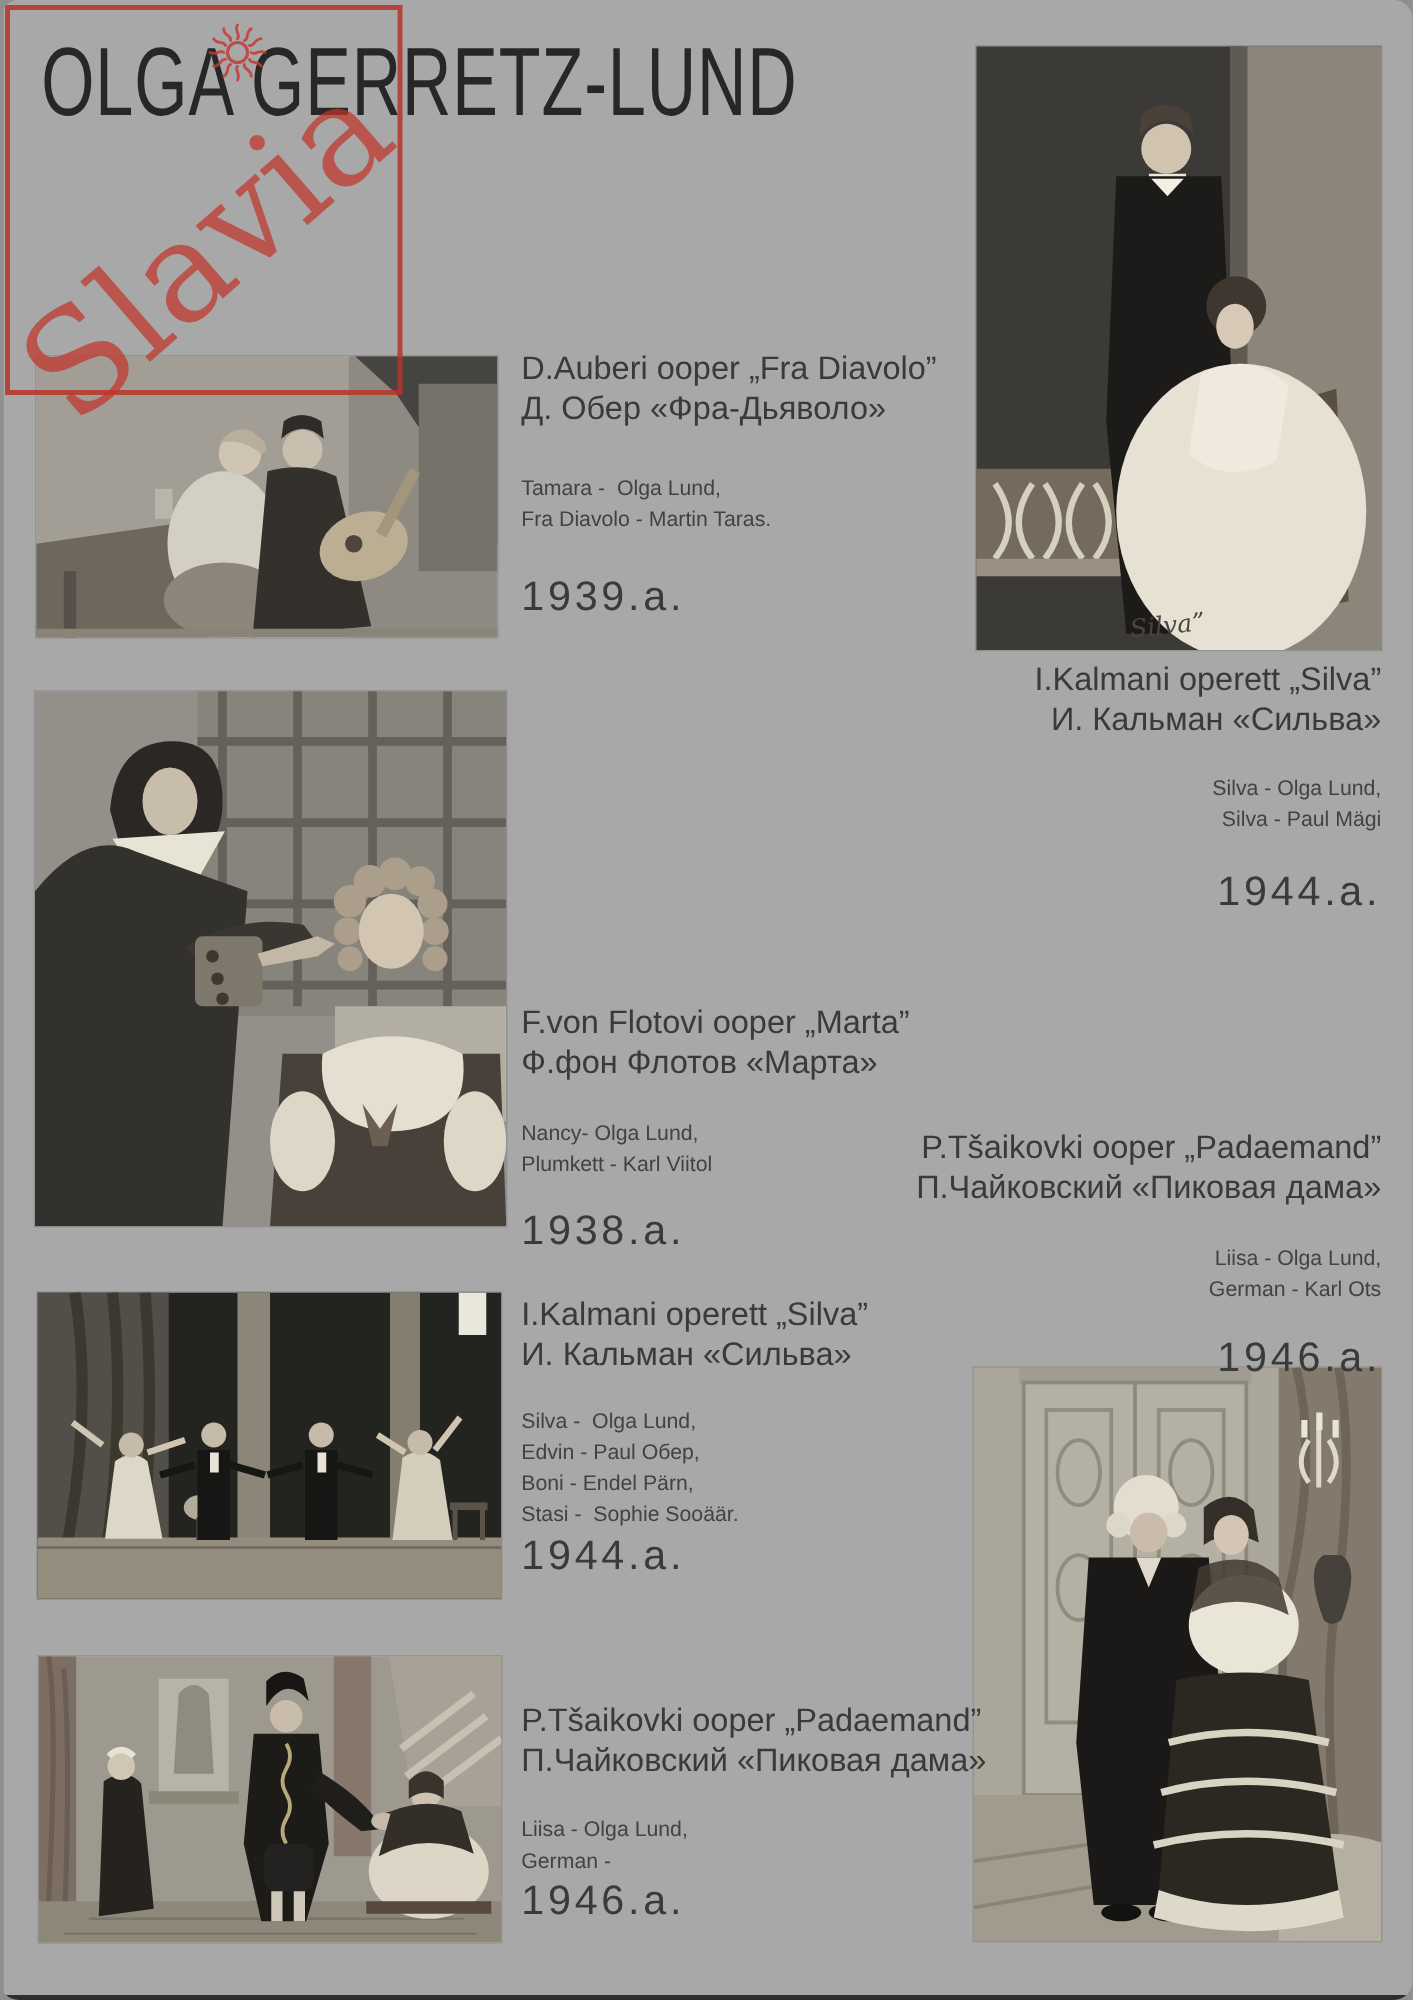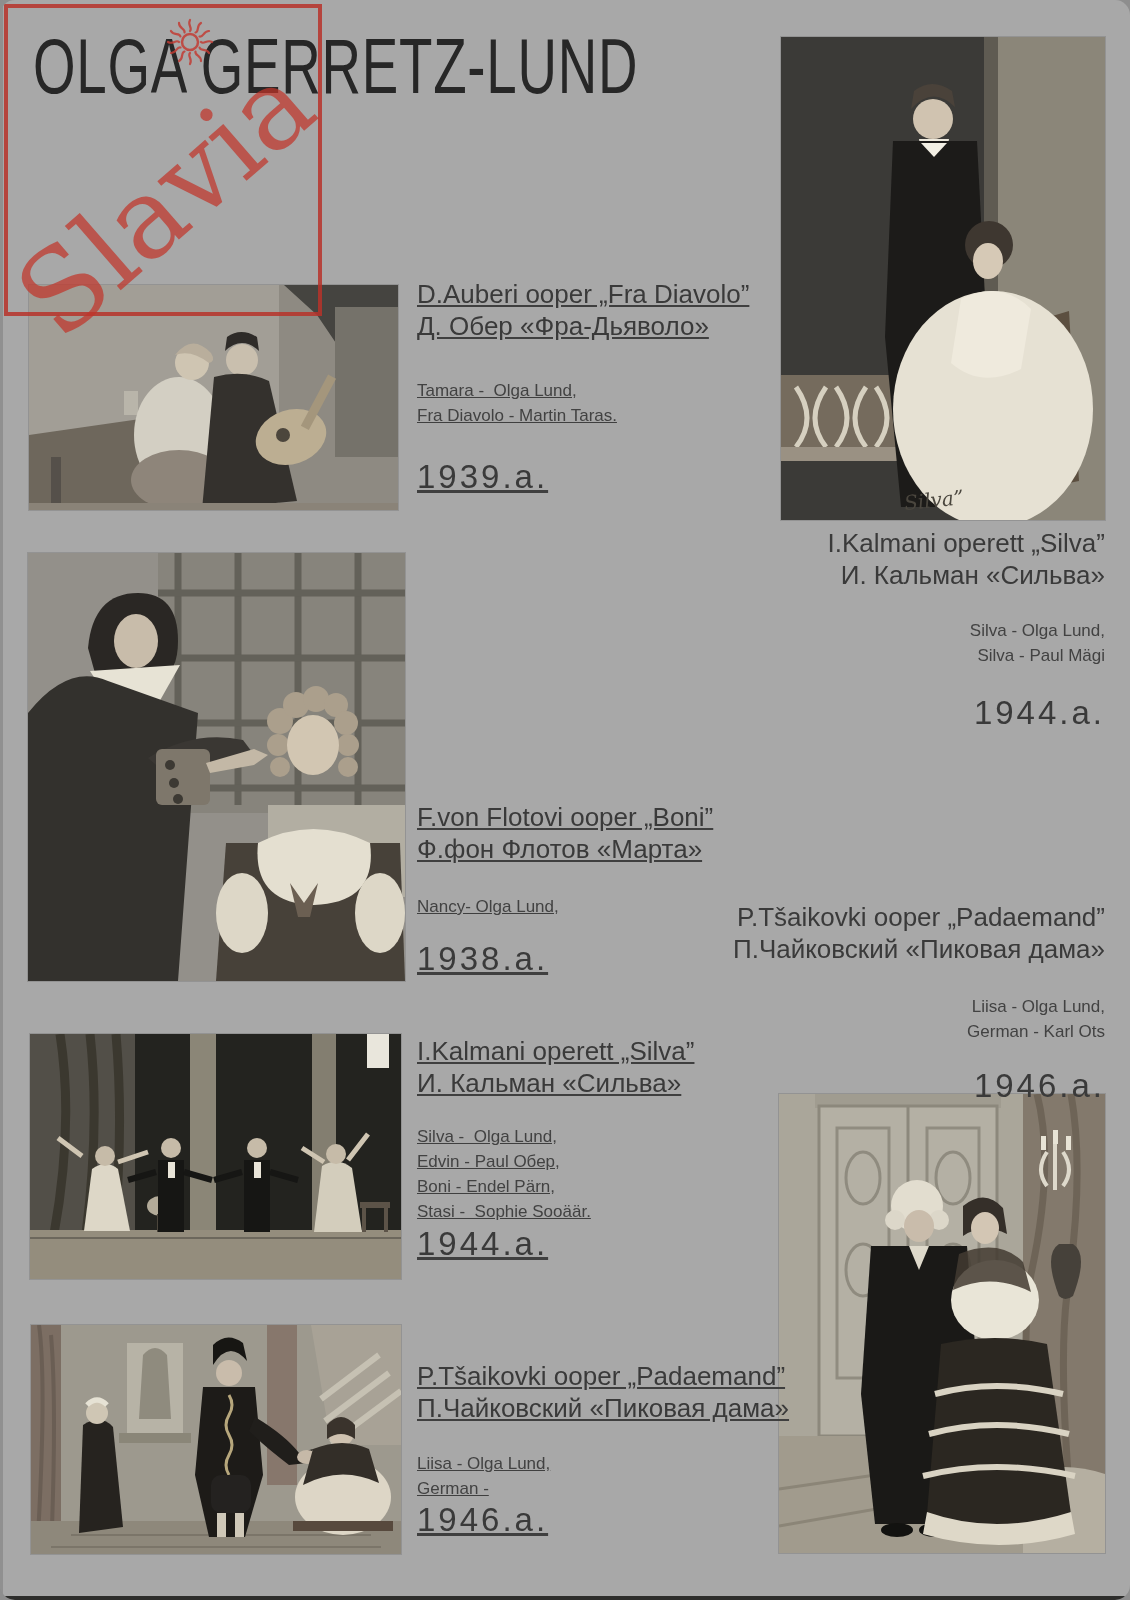--- a/index.html
+++ b/index.html
@@ -43,21 +43,21 @@
   }
   #photo-fra-diavolo {left:29px; top:285px; width:369px;height:225px;}
   #photo-silva-1944  {left:781px;top:37px;  width:324px;height:483px;}
   #photo-marta       {left:28px; top:553px; width:377px;height:428px;}
   #photo-silva-stage {left:30px; top:1034px;width:371px;height:245px;}
   #photo-padaemand-stage{left:31px;top:1325px;width:370px;height:229px;}
   #photo-padaemand-2 {left:779px;top:1094px;width:326px;height:459px;}
   
   .caption{position:absolute;color:#3f3f3f;}
   .caption.right{text-align:right;right:25px;}
-  .caption.left{left:417px;text-align:left;text-decoration:underline;}
+  .caption.left{left:417px;text-align:left;}
   .cap-title{font-size:26px;line-height:32px;color:#3a3a3a;white-space:pre-wrap;}
   .cap-cast div{font-size:17px;line-height:25px;color:#424242;white-space:pre-wrap;}
   .cap-year{font-size:33px;line-height:32px;letter-spacing:3px;color:#3a3a3a;}
   #cap-fra-diavolo{top:278px;}
   #cap-silva-1944{top:527px;}
   #cap-marta{top:801px;}
   #cap-padaemand-right{top:901px;}
   #cap-silva-stage{top:1035px;}
   #cap-padaemand-bottom{top:1360px;}
   #cap-fra-diavolo .cap-cast{margin-top:36px;}  #cap-fra-diavolo .cap-year{margin-top:33px;}
@@ -288,24 +288,25 @@
     <div class="cap-title">I.Kalmani operett „Silva”</div>
     <div class="cap-title">И. Кальман «Сильва»</div>
     <div class="cap-cast">
       <div>Silva - Olga Lund,</div>
       <div>Silva - Paul Mägi</div>
     </div>
     <div class="cap-year">1944.a.</div>
   </div>
 
   <div class="caption left" id="cap-marta">
-    <div class="cap-title">F.von Flotovi ooper „Boni”</div>
+    <div class="cap-title">F.von Flotovi ooper „Marta”</div>
     <div class="cap-title">Ф.фон Флотов «Марта»</div>
     <div class="cap-cast">
       <div>Nancy- Olga Lund,</div>
+      <div>Plumkett - Karl Viitol</div>
     </div>
     <div class="cap-year">1938.a.</div>
   </div>
 
   <div class="caption right" id="cap-padaemand-right">
     <div class="cap-title">P.Tšaikovki ooper „Padaemand”</div>
     <div class="cap-title">П.Чайковский «Пиковая дама»</div>
     <div class="cap-cast">
       <div>Liisa - Olga Lund,</div>
       <div>German - Karl Ots</div>

